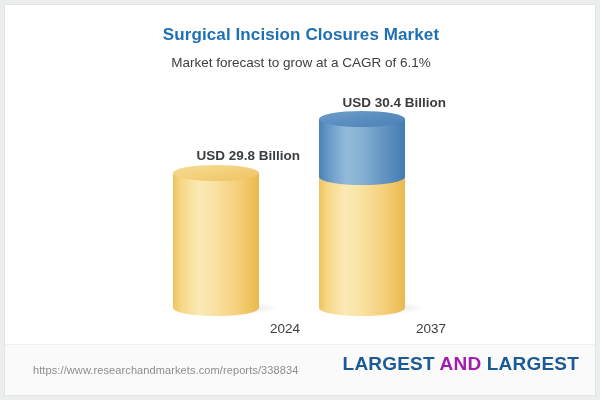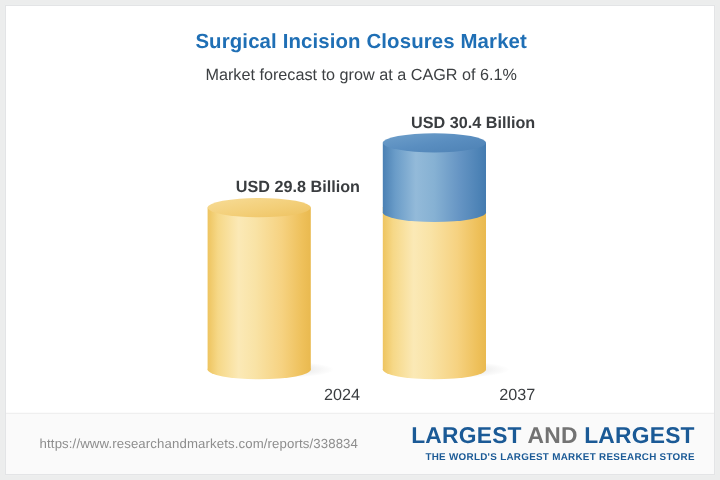--- a/index.html
+++ b/index.html
@@ -198,21 +198,21 @@
     top: 8px;
     text-align: right;
   }
   .logo-main {
     font-size: 19px;
     font-weight: bold;
     letter-spacing: 0.2px;
     color: #1b5a96;
     white-space: nowrap;
   }
-  .logo-and { color: #737373; }
+  .logo-and { color: #a21caf; }
   .logo-tag {
     margin-top: 1px;
     font-size: 8.2px;
     font-weight: bold;
     color: #1b5a96;
     letter-spacing: 0.25px;
     white-space: nowrap;
   }
 </style>
 </head>
@@ -257,17 +257,16 @@
       </div>
       <div class="year-label">2037</div>
     </div>
 
   </div>
 
   <div class="footer">
     <div class="footer-url">https://www.researchandmarkets.com/reports/338834</div>
     <div class="logo">
       <div class="logo-main"><span>LARGEST </span><span class="logo-and">AND </span><span>LARGEST</span></div>
-      <div class="logo-tag">THE WORLD'S LARGEST MARKET RESEARCH STORE</div>
     </div>
   </div>
 
 </div>
 
 </body></html>

